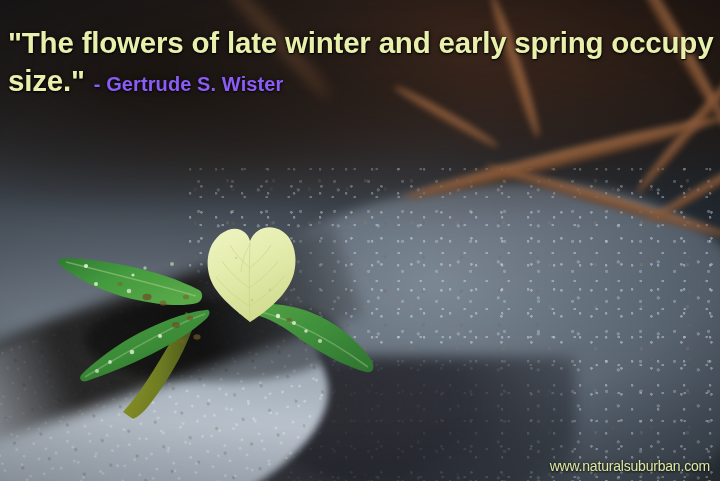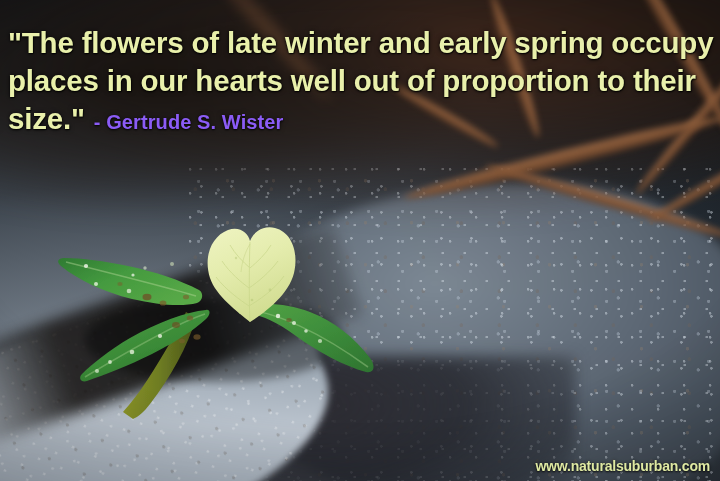--- a/index.html
+++ b/index.html
@@ -145,21 +145,21 @@
     text-shadow:
       0 1px 2px rgba(0,0,0,.85),
       0 0 5px rgba(0,0,0,.6);
   }
 
   #watermark {
     position: absolute;
     right: 10px;
     bottom: 7px;
     font-size: 14px;
-    font-weight: bold;
+    font-weight: normal;
     color: #dfe9a2;
     letter-spacing: -0.2px;
     text-shadow: 0 1px 2px rgba(0,0,0,.8), 0 0 4px rgba(0,0,0,.55);
     margin-top: 41px;
   }
 
   
   #vignette {
     inset: 0;
     background:
@@ -297,21 +297,20 @@
       <ellipse cx="182" cy="341" rx="3.0" ry="2.3" fill="#7b5d2c" opacity=".6"></ellipse>
       <ellipse cx="289" cy="320" rx="2.8" ry="2.1" fill="#6d5327" opacity=".6"></ellipse>
       <ellipse cx="120" cy="284" rx="2.6" ry="2.0" fill="#7a5c2b" opacity=".5"></ellipse>
     </g>
   </svg>
 
   <div class="layer" id="vignette"></div>
 
   <div id="quote-block">
     <div class="quote-line" id="quote-line-1">"The flowers of late winter and early spring occupy</div>
-    <div class="quote-line" id="quote-line-2">places in our hearts well out of proportion to their</div>
     <div class="quote-line" id="quote-line-3">
       <span>size."</span>
       <span id="attribution">- Gertrude S. Wister</span>
     </div>
   </div>
 
   <div id="watermark">www.naturalsuburban.com</div>
 
 </div>
 

